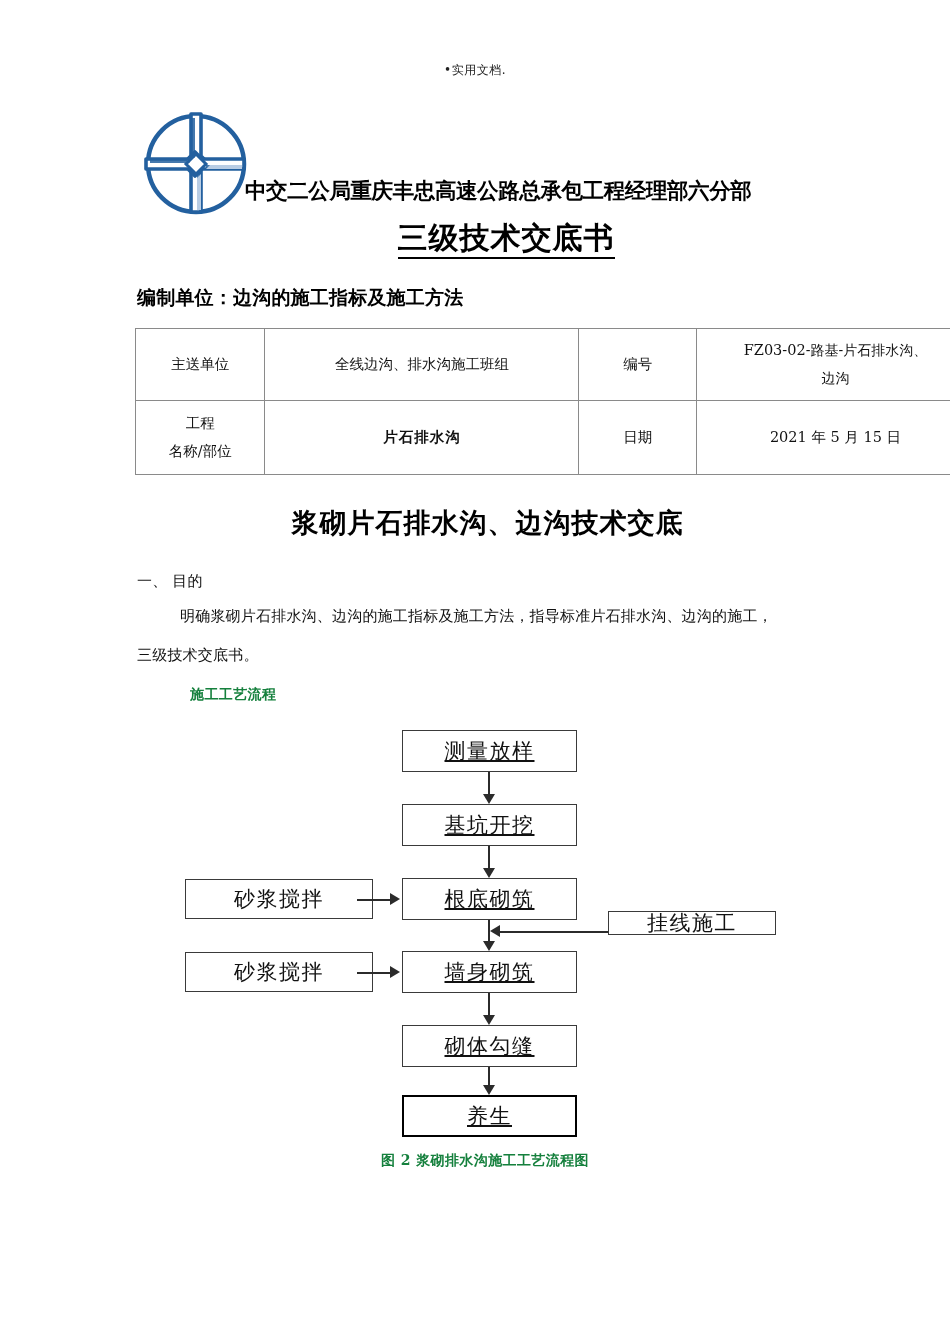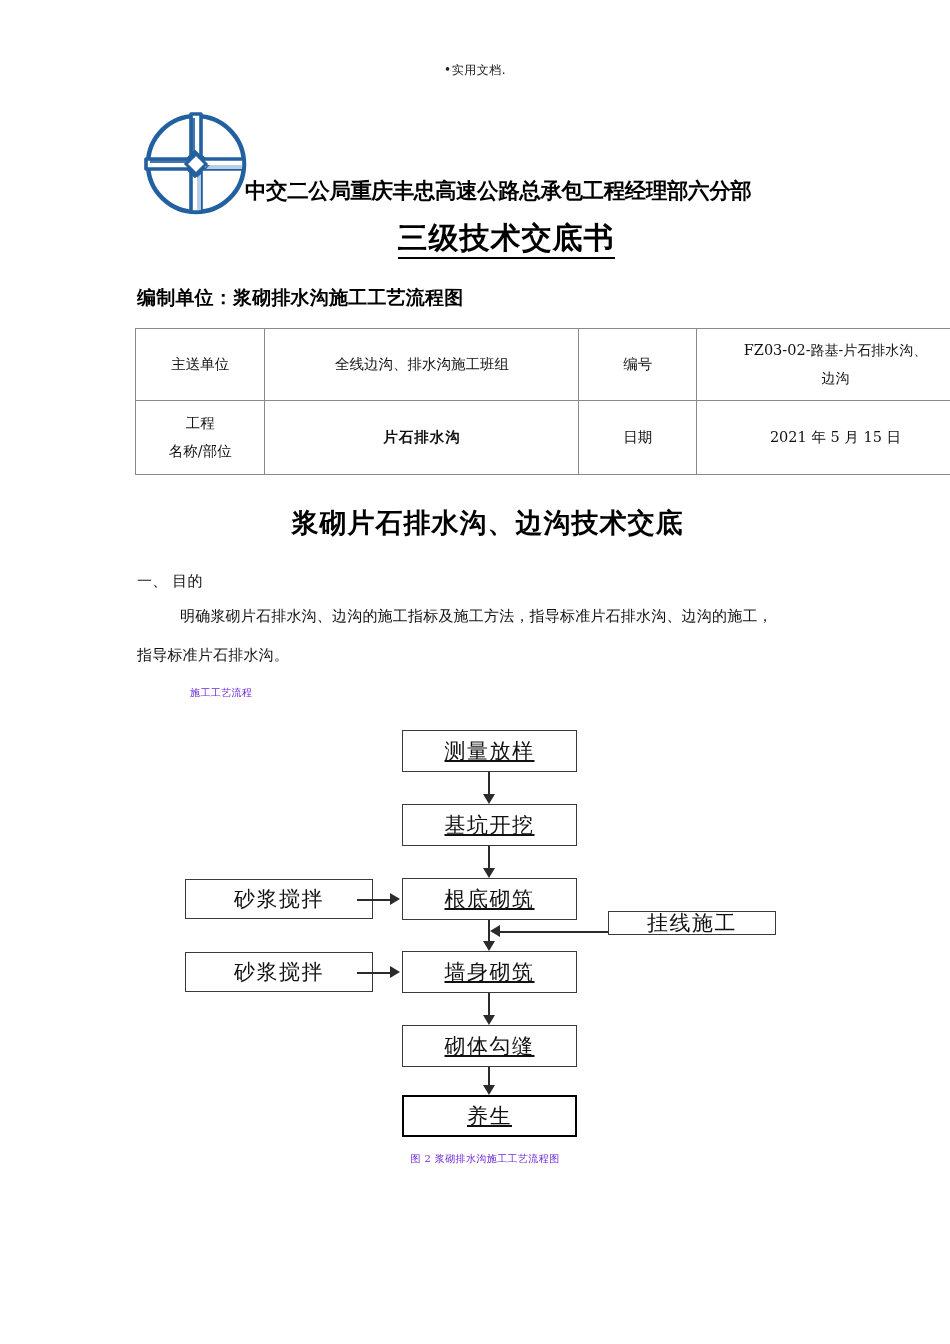--- a/index.html
+++ b/index.html
@@ -83,22 +83,22 @@
     font-family: "DejaVu Serif", "Liberation Serif", serif;
     font-size: 15px; color: #111; letter-spacing: .2px;
   }
   .t-clause  { left: 137px; top: 572px; }
   .t-p1      { left: 180px; top: 607px; }
   .t-p2      { left: 137px; top: 646px; }
 
   .faded {
     position: absolute;
     font-family: "DejaVu Serif", "Liberation Serif", serif;
-    color: #6d28d9; font-size: 10px; letter-spacing: .4px;
-    height: 15px; overflow: hidden;
+    color: #15803d; font-size: 14px; letter-spacing: .4px;
+    height: 15px; overflow: hidden; font-weight: bold;
   }
   .t-proc  { left: 190px; top: 686px; }
   .t-cap   { left: 0; top: 1152px; width: 950px; text-align: center; padding-left: 20px; }
 
   
   .flow { position: absolute; left: 0; top: 715px; width: 950px; height: 430px; }
   .fbox {
     position: absolute;
     border: 1.4px solid #3a3a3a;
     background: #fff;
@@ -156,21 +156,21 @@
       <path d="M98 53 L98 57 L62 57 L66 53 Z" fill="#b9cde4"></path>
     </svg>
   </div>
 
   <div class="org-line">中交二公局重庆丰忠高速公路总承包工程经理部六分部</div>
 
   <div class="doc-title">
     <span>三级技术交底书</span>
   </div>
 
-  <div class="compiler">编制单位：浆砌排水沟施工工艺流程图</div>
+  <div class="compiler">编制单位：边沟的施工指标及施工方法</div>
 
   <table class="info-table">
     <tbody>
       <tr>
         <td class="c-label">主送单位</td>
         <td class="c-body">全线边沟、排水沟施工班组</td>
         <td class="c-key">编号</td>
         <td class="c-val num-cell">
           <span>FZ03-02</span><span class="small">-路基-片石排水沟、</span><br>
           <span class="small">边沟</span>
@@ -185,21 +185,21 @@
         <td class="c-key">日期</td>
         <td class="c-val">2021 年 5 月 15 日</td>
       </tr>
     </tbody>
   </table>
 
   <div class="section-title">浆砌片石排水沟、边沟技术交底</div>
 
   <div class="body-txt t-clause">一、 目的</div>
   <div class="body-txt t-p1">明确浆砌片石排水沟、边沟的施工指标及施工方法，指导标准片石排水沟、边沟的施工，</div>
-  <div class="body-txt t-p2">指导标准片石排水沟。</div>
+  <div class="body-txt t-p2">三级技术交底书。</div>
 
   <div class="faded t-proc">施工工艺流程</div>
 
   <div class="flow">
 
     <div class="fbox main" style="top:15px">测量放样</div>
     <div class="fbox main" style="top:89px">基坑开挖</div>
     <div class="fbox main" style="top:163px">根底砌筑</div>
     <div class="fbox main" style="top:236px">墙身砌筑</div>
     <div class="fbox main" style="top:310px">砌体勾缝</div>

